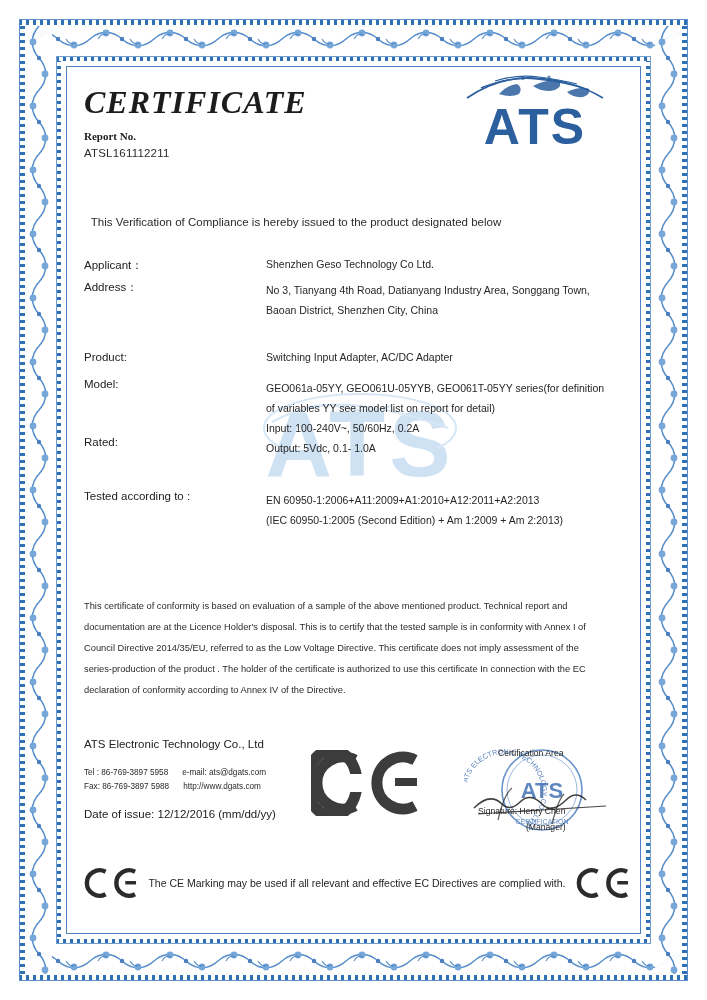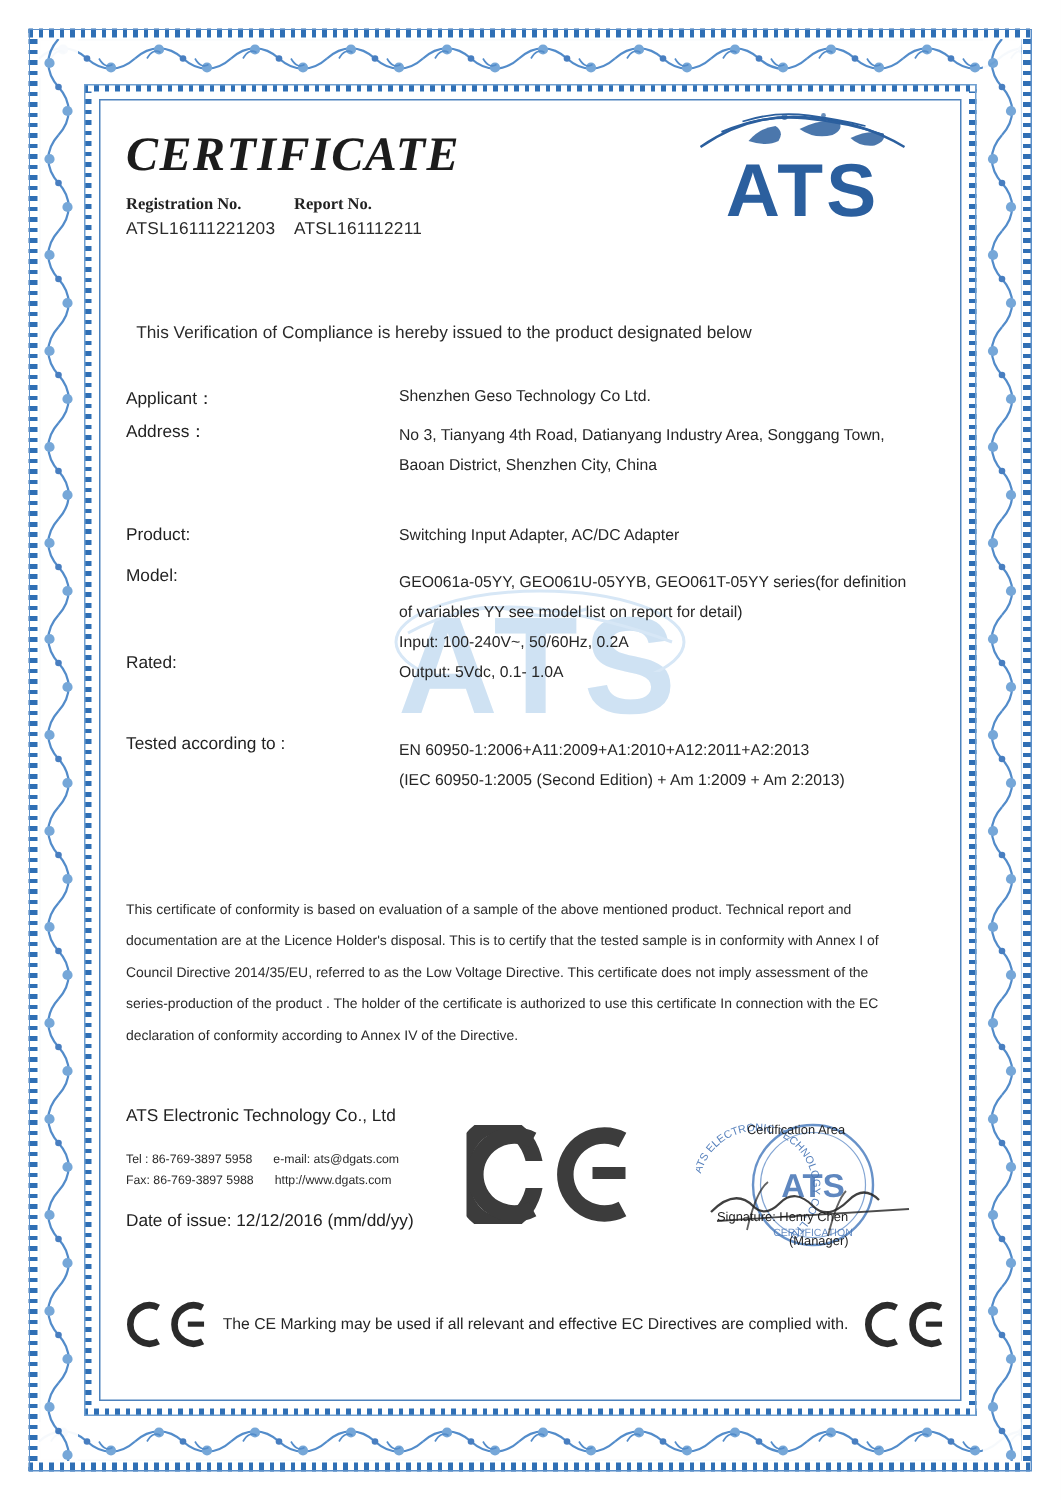--- a/index.html
+++ b/index.html
@@ -241,24 +241,20 @@
       <path d="M95 20 q22 -6 42 0 q20 6 44 -2" fill="none" stroke="#d7e7f6" stroke-width="2"></path>
     </svg>
     <div class="wm-text">ATS</div>
   </div>
 
   <div class="inner">
 
     <div class="hdr">
       <div class="cert-title">CERTIFICATE</div>
       <div class="regrow">
-        <div class="col-a">
-          <div class="reg-lbl">Registration No.</div>
-          <div class="reg-val">ATSL16111221203</div>
-        </div>
         <div>
           <div class="reg-lbl">Report No.</div>
           <div class="reg-val">ATSL161112211</div>
         </div>
       </div>
     </div>
 
     <div class="logo">
       <svg width="196" height="34" viewBox="0 0 196 34" style="position:absolute;left:0;top:0;">
         <path d="M30 26 q32 -22 68 -20 q38 2 68 20" fill="none" stroke="#2b5f9e" stroke-width="1.6"></path>

